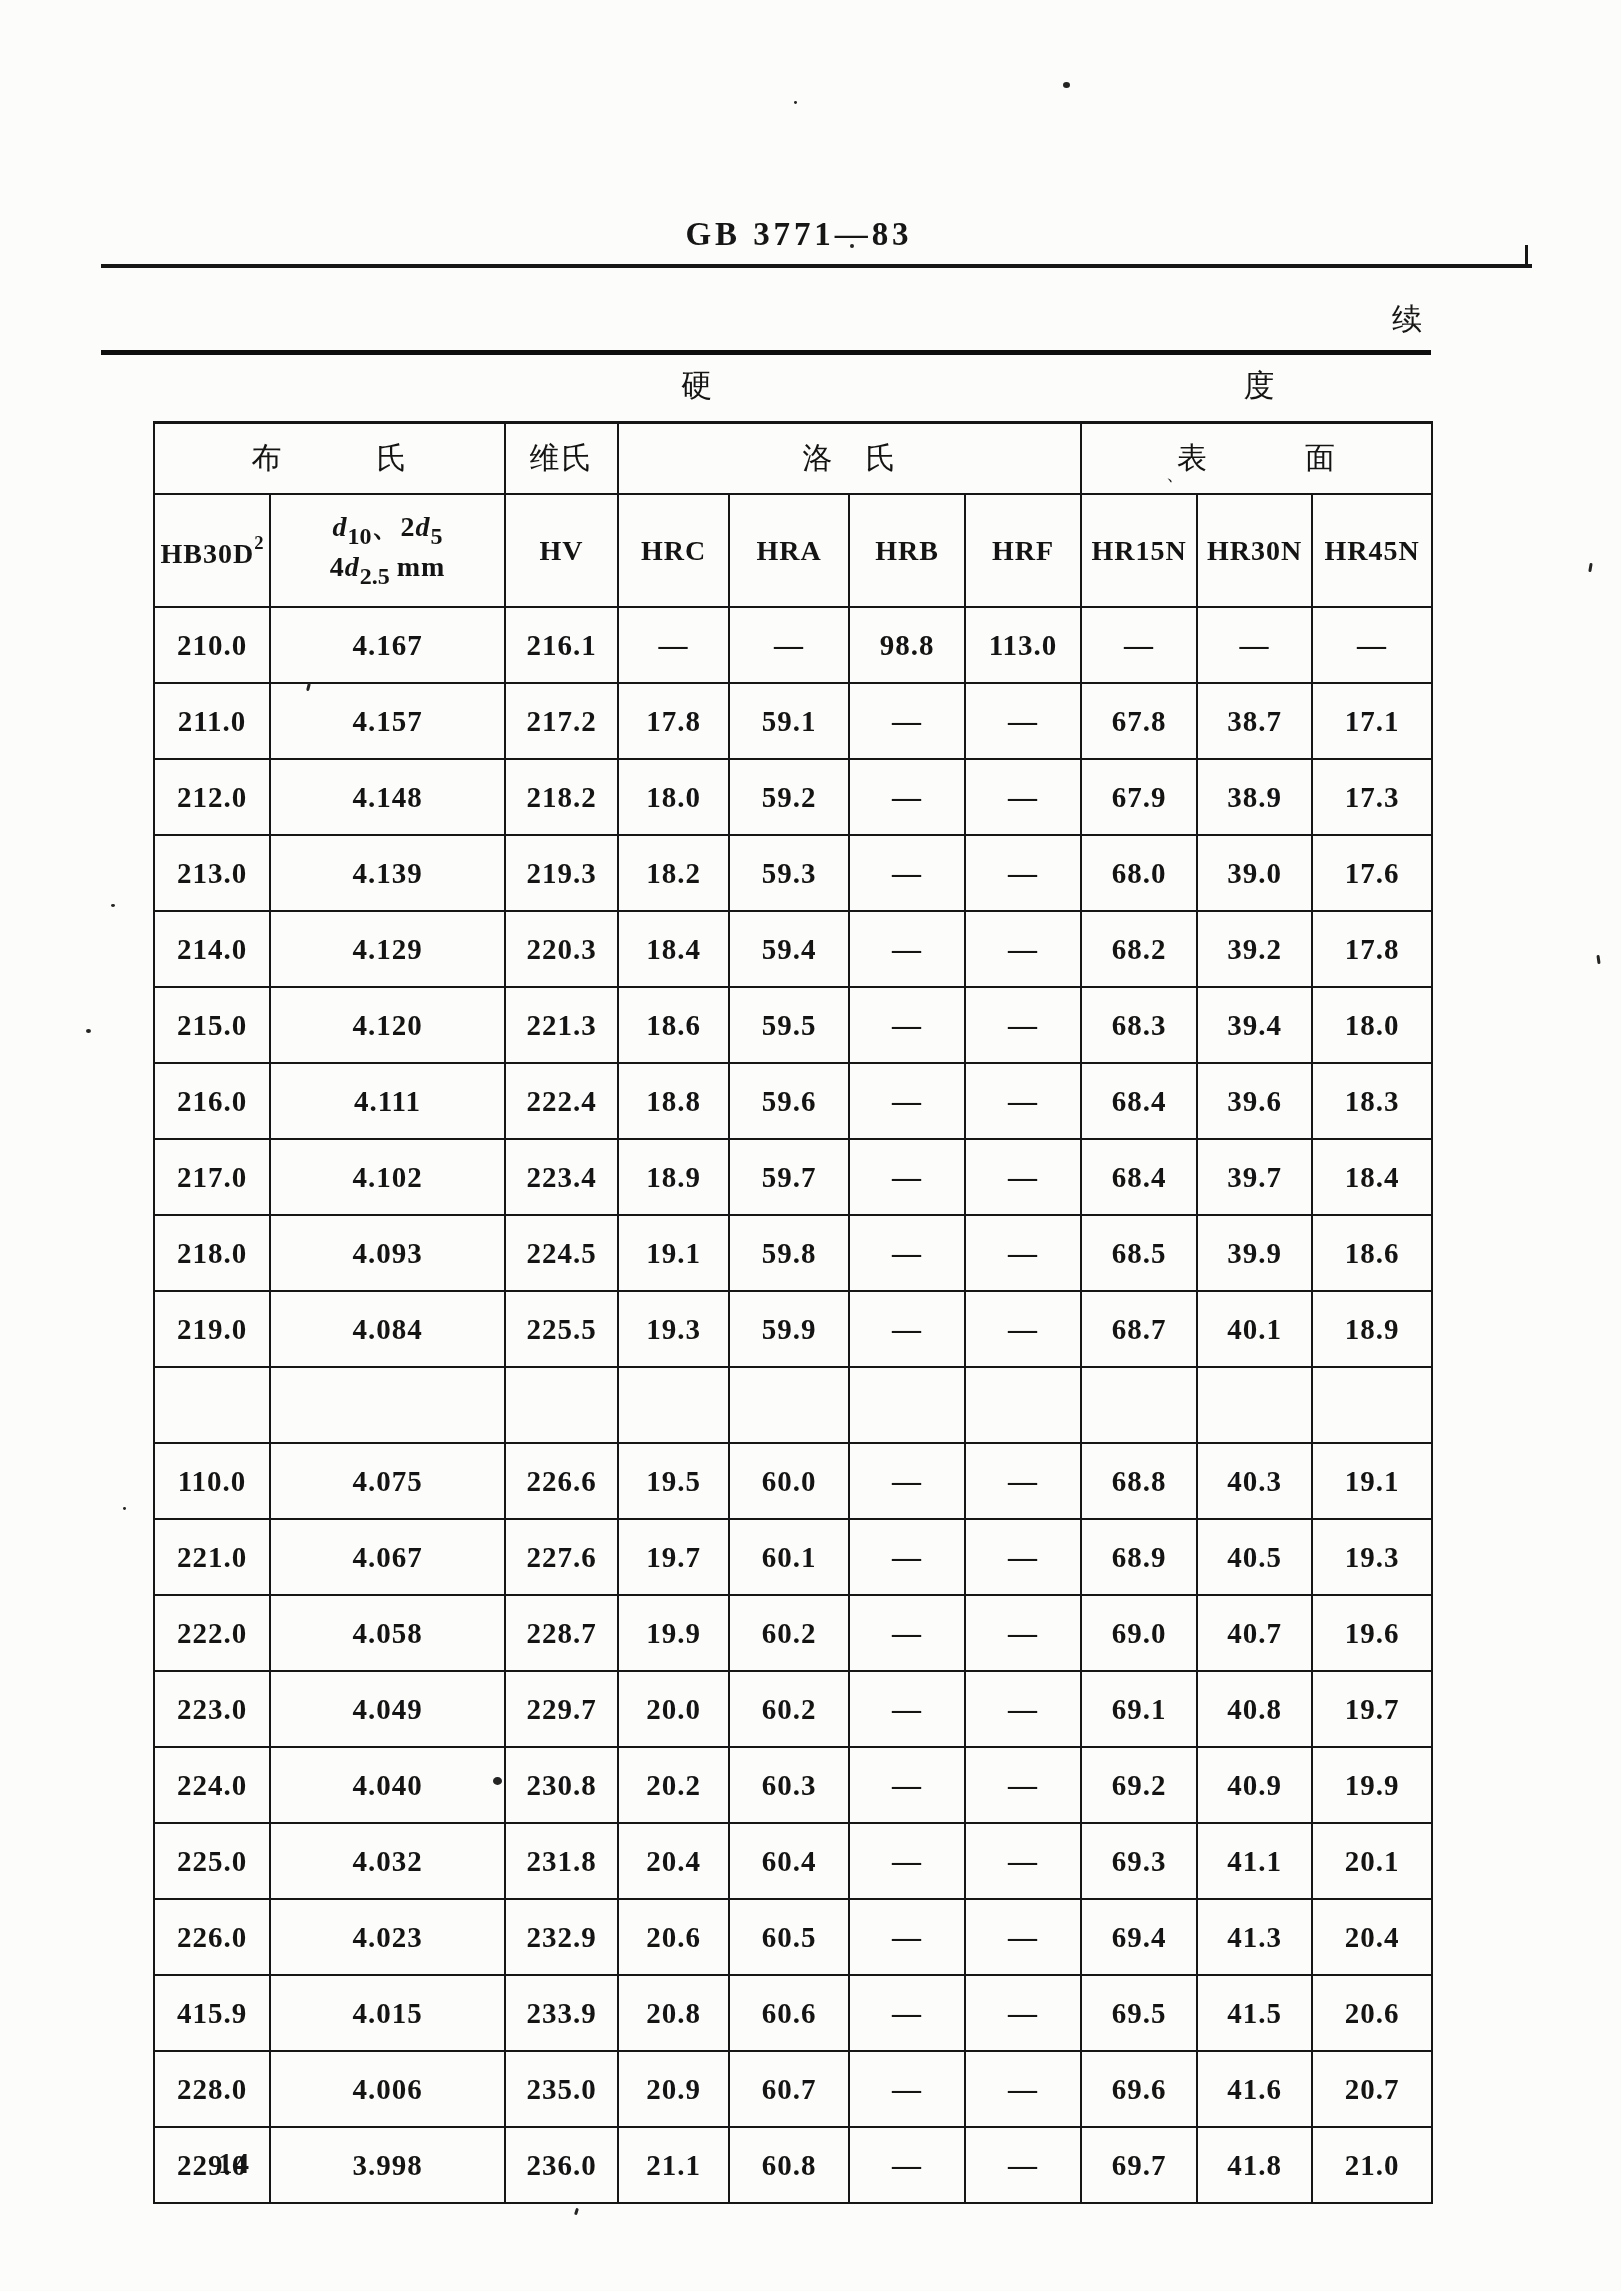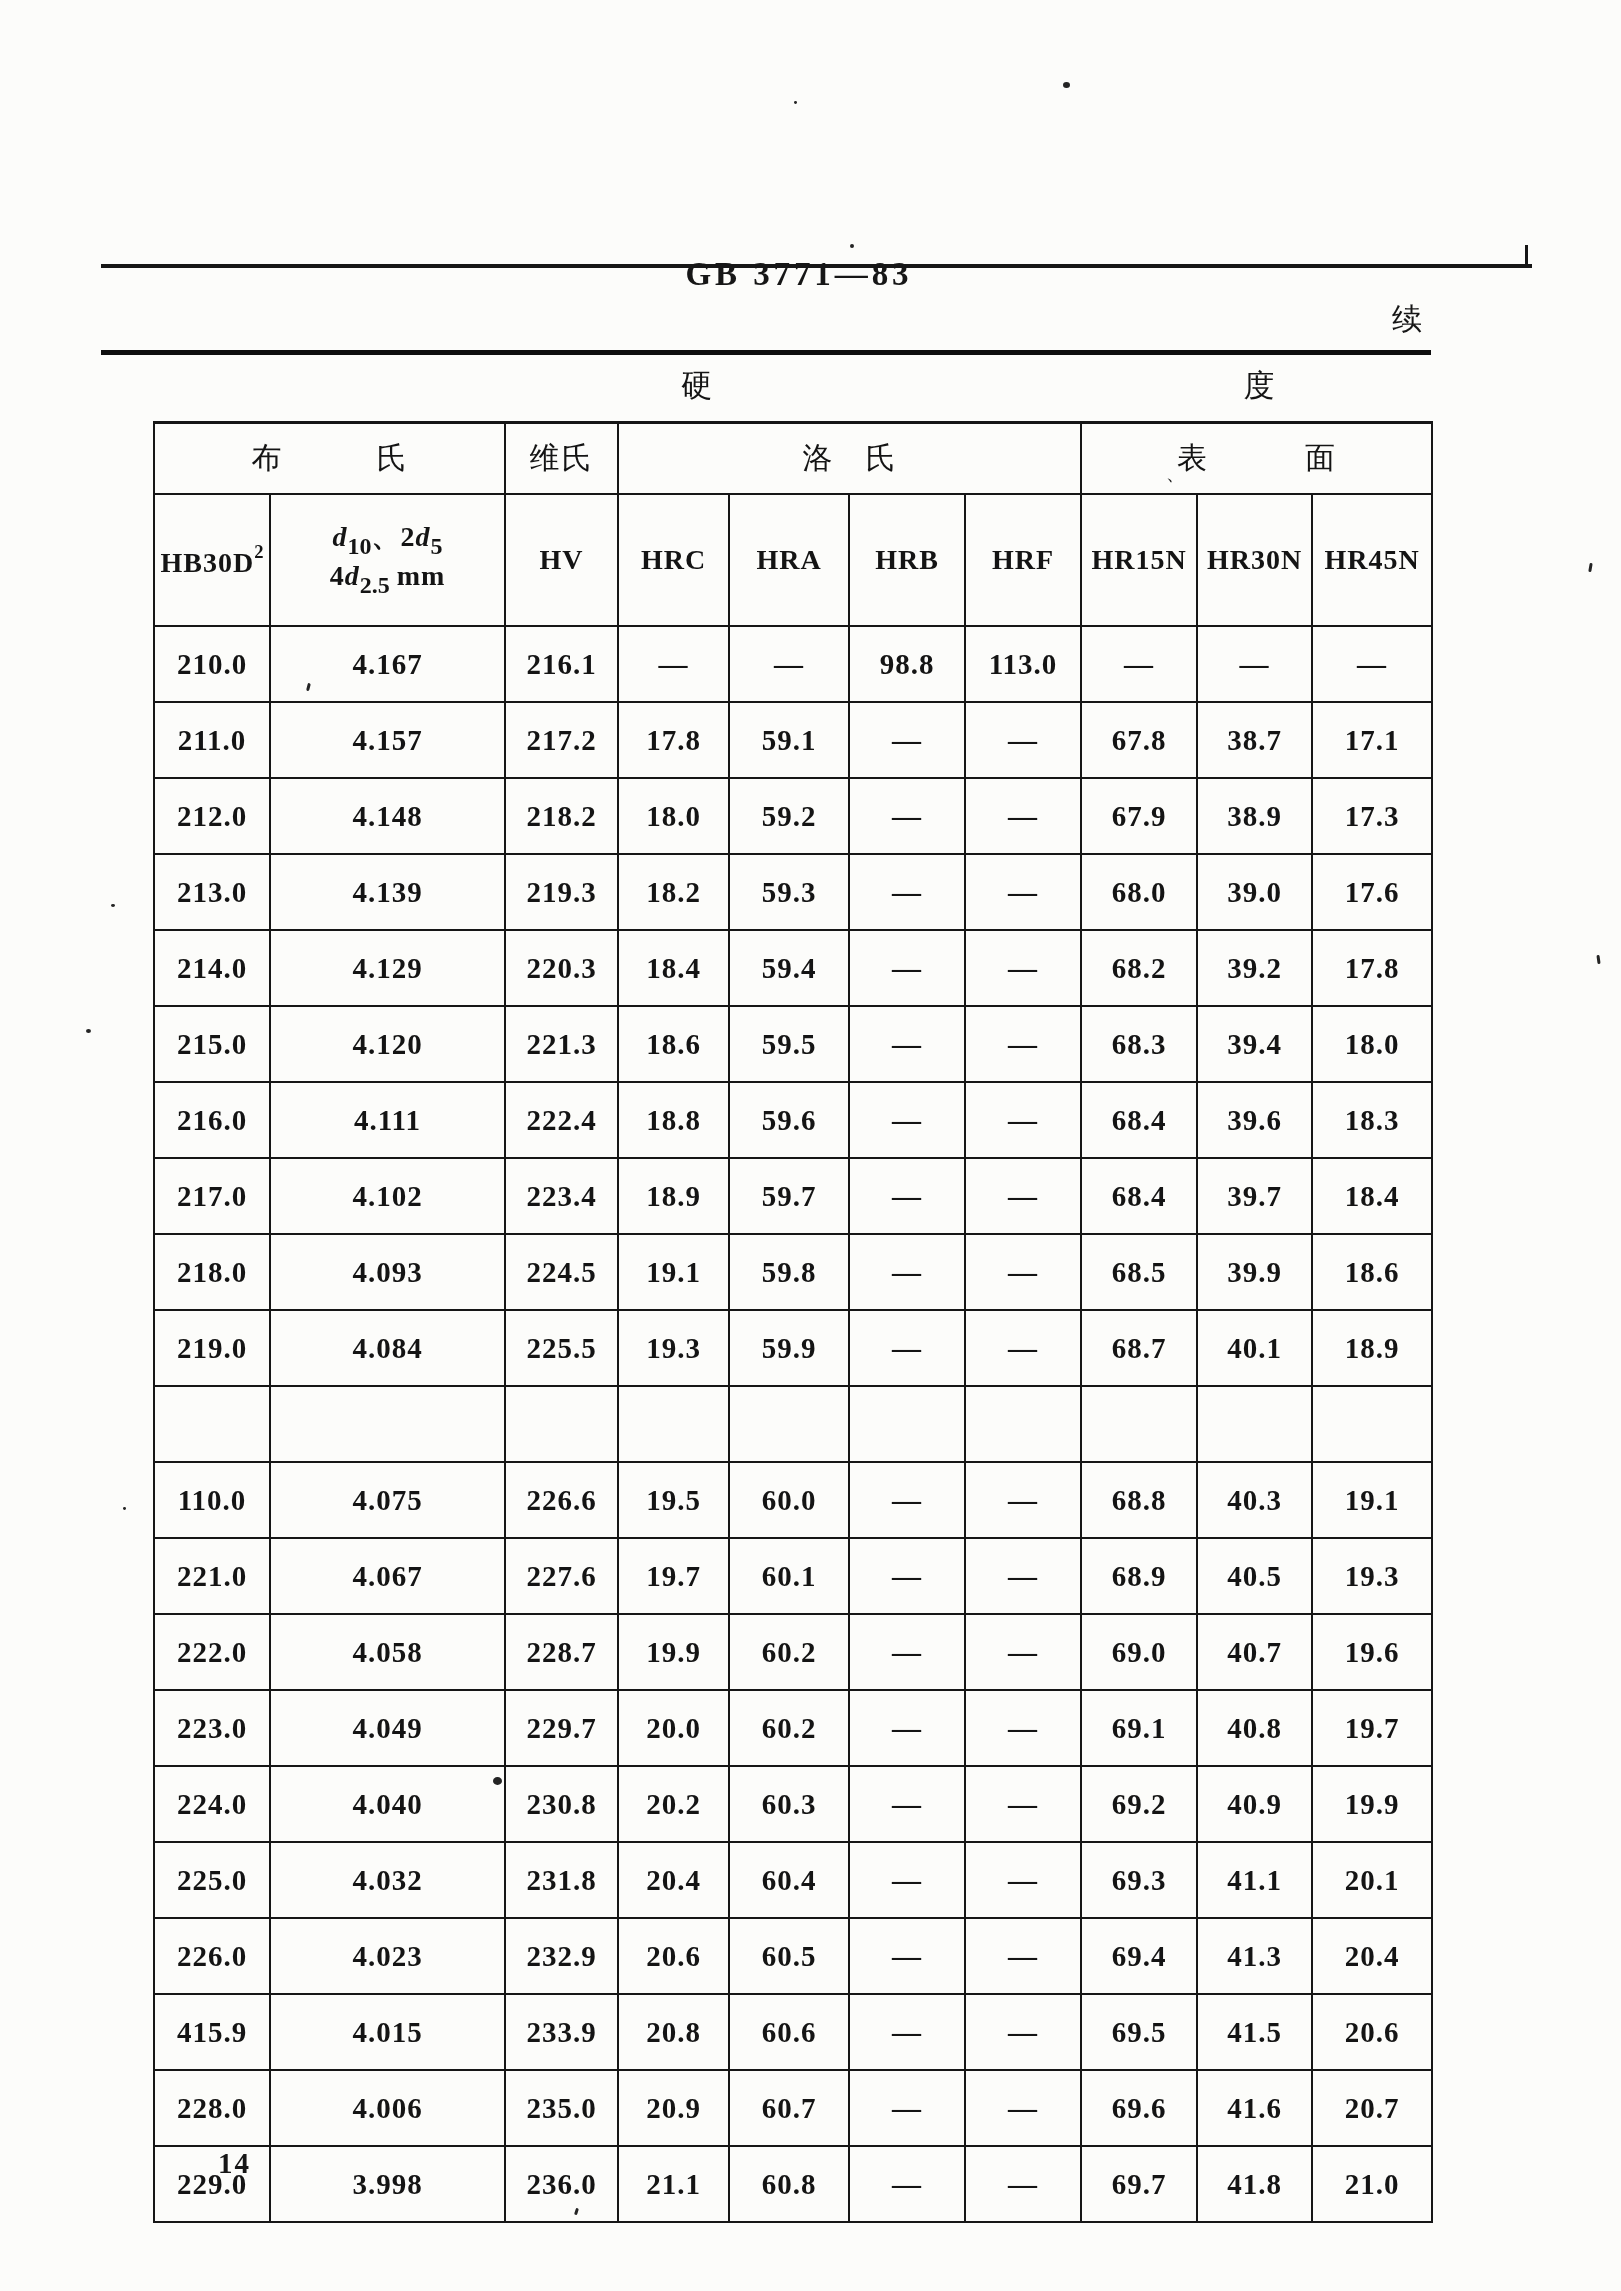--- a/index.html
+++ b/index.html
@@ -10,42 +10,42 @@
   body{
     width:1621px;height:2292px;position:relative;
     background:var(--paper);
     font-family:"Liberation Serif","DejaVu Serif",serif;
     color:var(--ink);
     overflow:hidden;
   }
   
   .doc-code{
     position:absolute;top:216px;left:799px;transform:translateX(-50%);
-    font-size:33px;font-weight:700;letter-spacing:3.9px;white-space:nowrap;margin-top:40px;
+    font-size:33px;font-weight:700;letter-spacing:3.9px;white-space:nowrap;
   }
   .rule-title{position:absolute;left:101px;top:264px;width:1431px;height:3.9px;background:var(--ink);}
   .rule-tick{position:absolute;left:1525px;top:245px;width:2.9px;height:21.6px;background:var(--ink);}
   .cont-label{position:absolute;left:1392px;top:299px;font-size:30px;}
   .rule-table-top{position:absolute;left:101px;top:350px;width:1330px;height:4.9px;background:#0e0e0e;}
   .page-num{position:absolute;left:218px;top:2147px;font-size:29px;font-weight:700;letter-spacing:2px;text-align:right;}
 
   
   table.conv{
     position:absolute;left:153px;top:355px;width:1275px;
     border-collapse:collapse;table-layout:fixed;
   }
   td{
     border:2px solid var(--ink);
     padding:0;text-align:center;vertical-align:middle;
     font-size:29px;font-weight:700;letter-spacing:1px;
     color:#141414;
   }
   tr.r-span{height:67px;}
   tr.r-group{height:72px;}
-  tr.r-cols{height:132px;}
+  tr.r-cols{height:113px;}
   tr.r-data{height:76px;}
 
   td.no-border{border:none;border-bottom:3.9px solid var(--ink);}
   td.bl{border-left:2.9px solid var(--ink);}
   td.br{border-right:2.9px solid var(--ink);}
   tr.r-group td{border-bottom:2.9px solid var(--ink);}
   tr.r-cols td{border-bottom:2.9px solid var(--ink);}
 
   
   td.span-cell{position:relative;}

